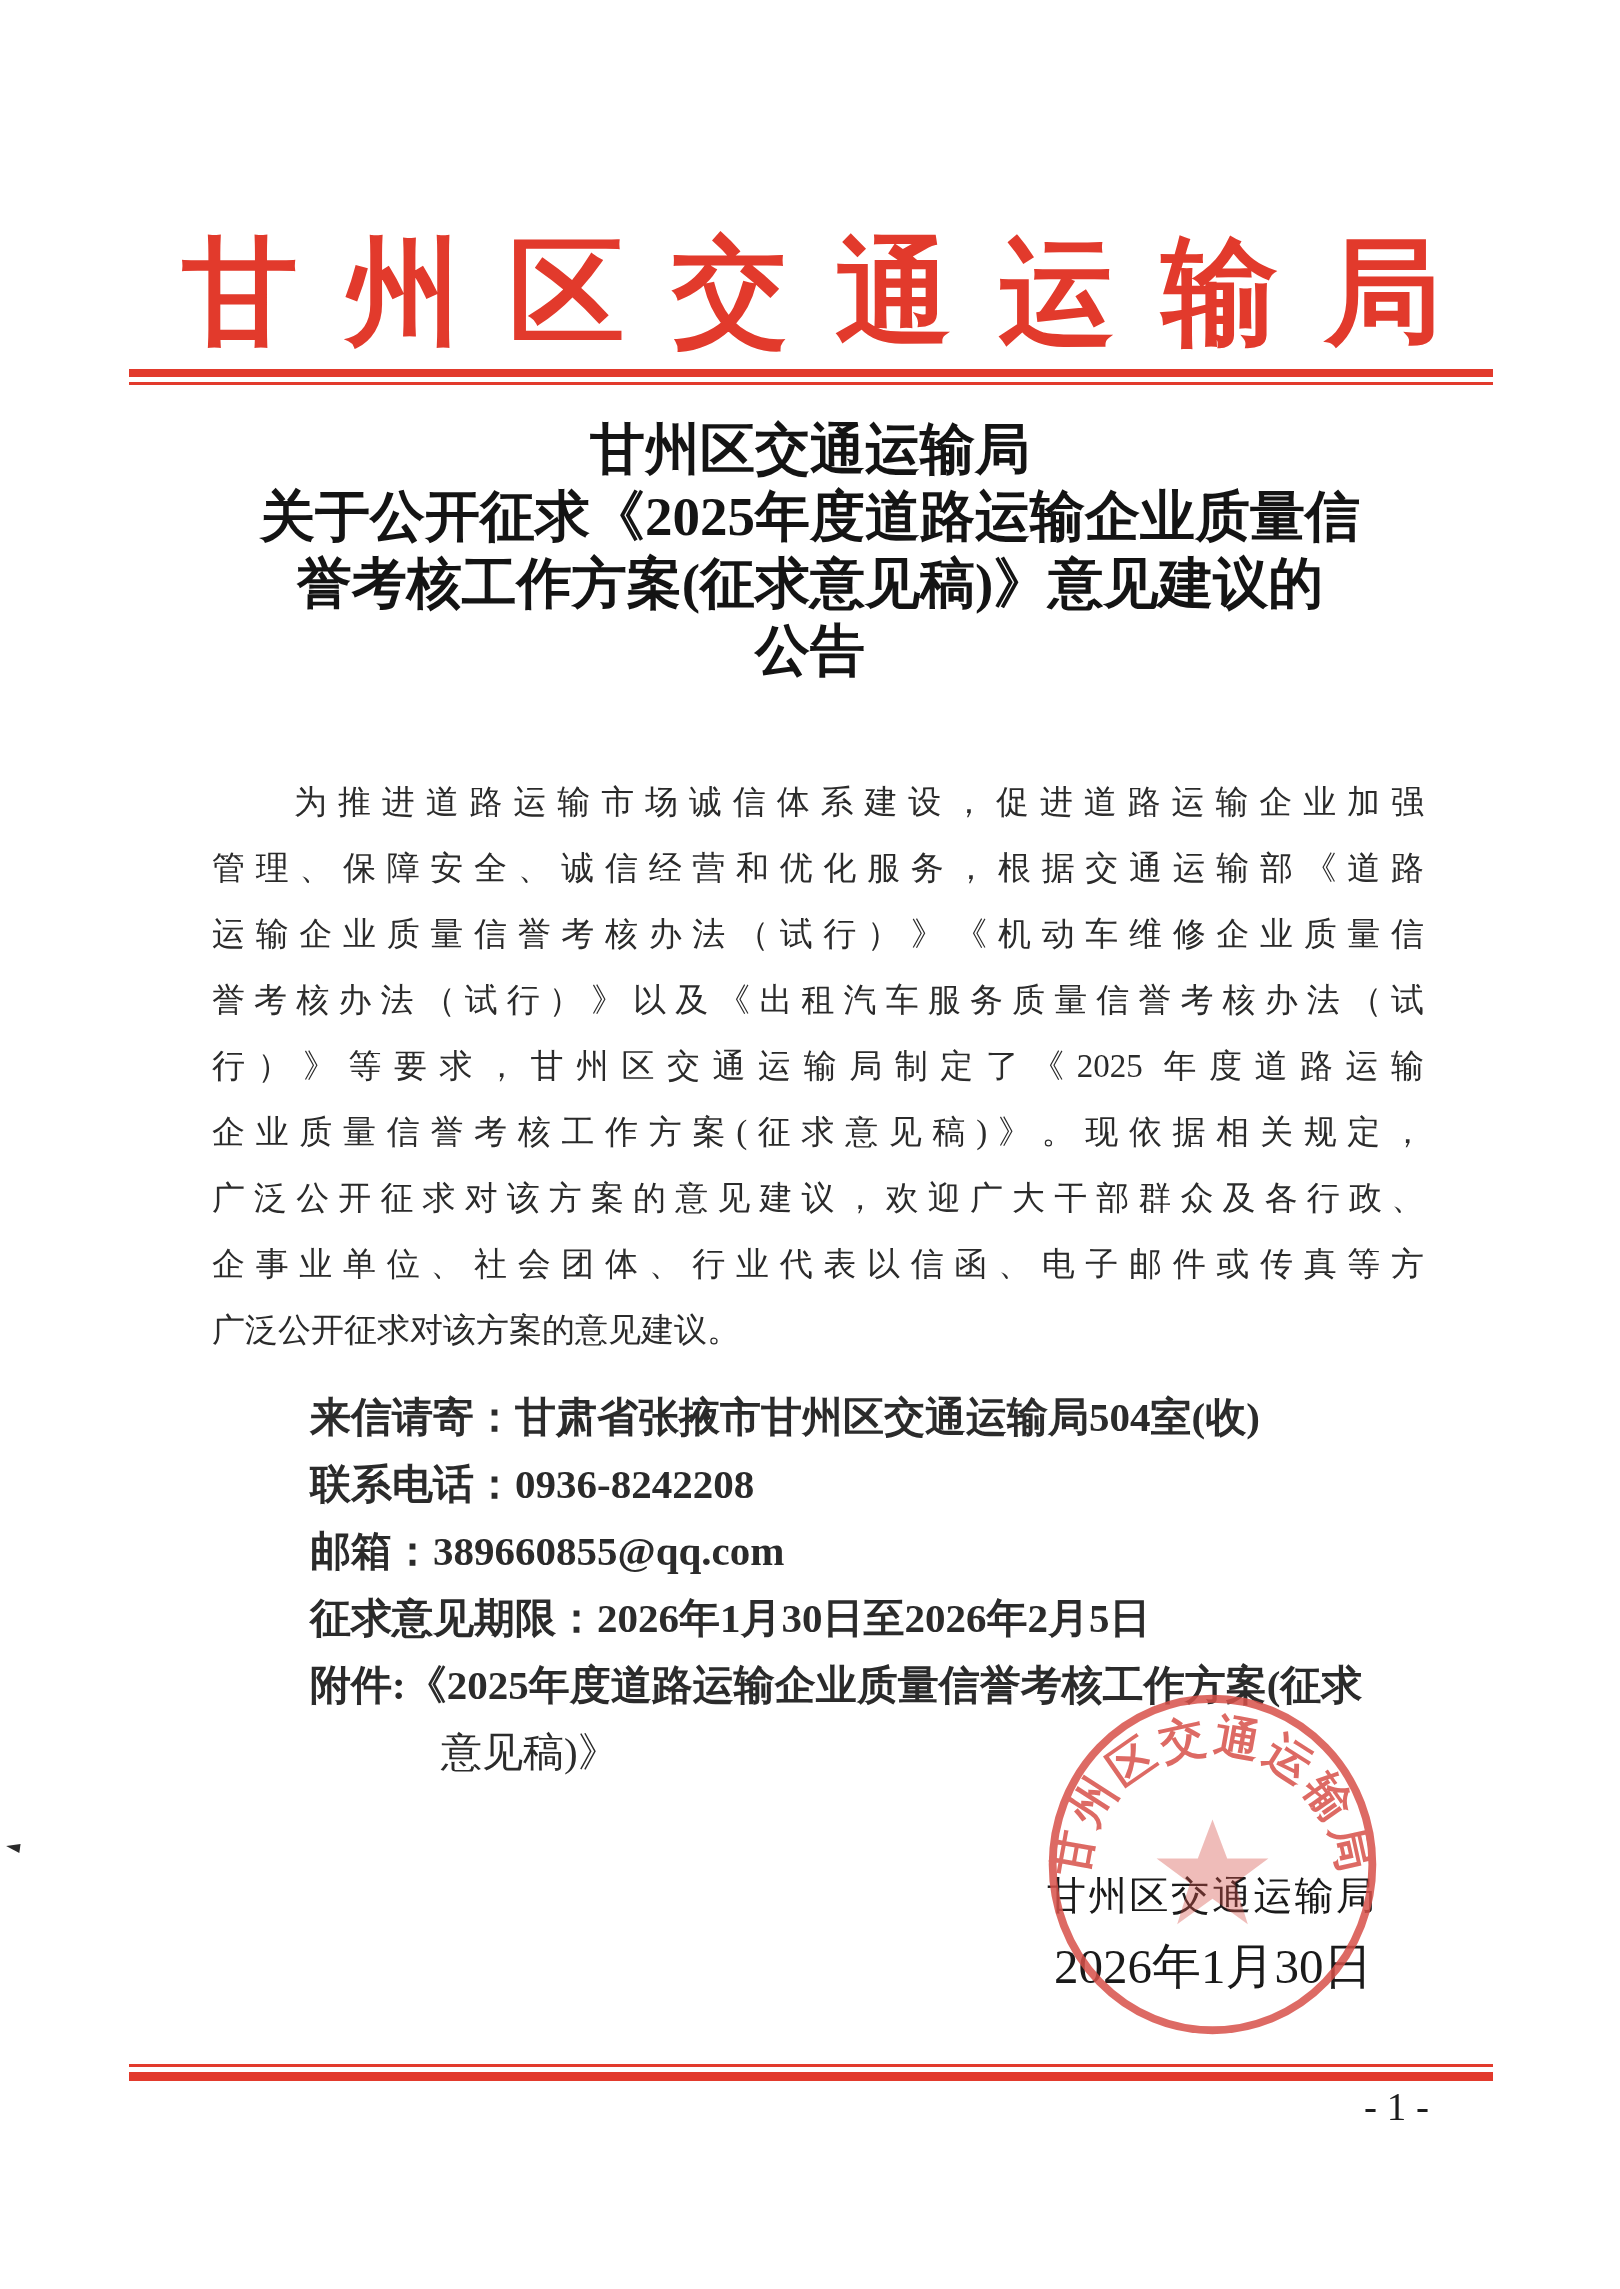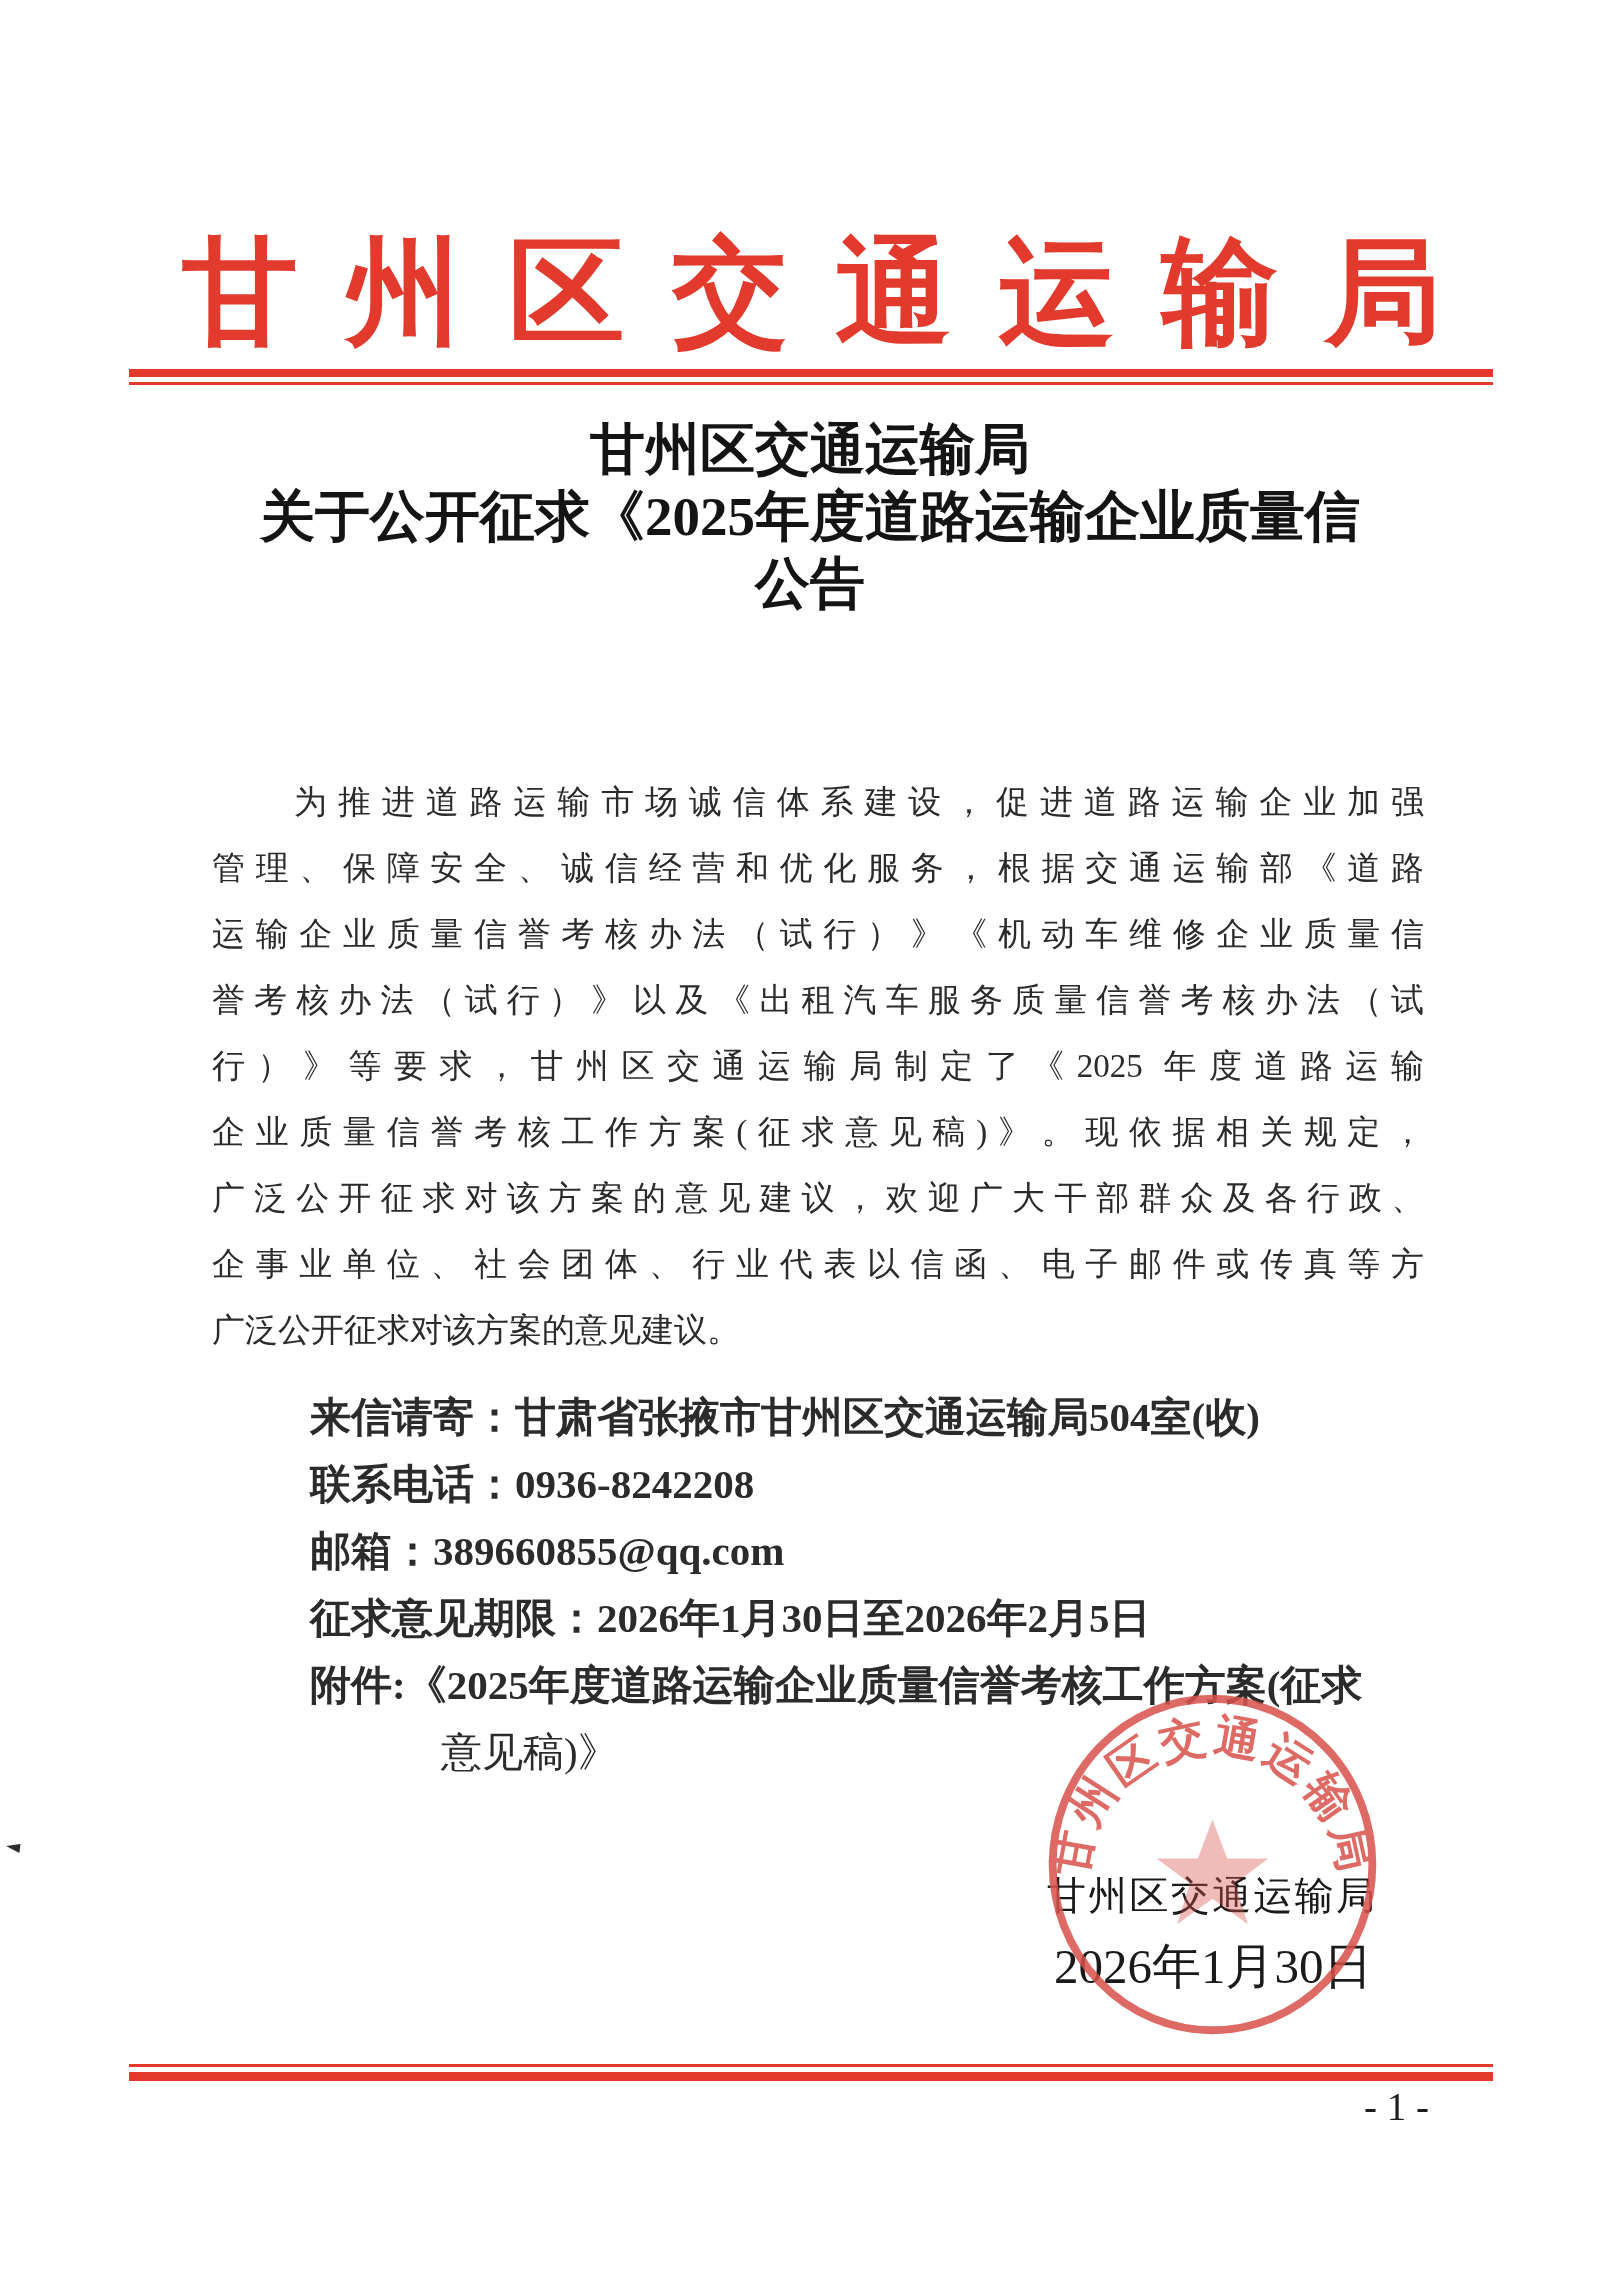--- a/index.html
+++ b/index.html
@@ -82,20 +82,21 @@
 
 <div class="page">
 
   <div class="agency-head">甘州区交通运输局</div>
   <div class="rule rule-top-thick"></div>
   <div class="rule rule-top-thin"></div>
 
   <div class="doc-title">
     <div>甘州区交通运输局</div>
     <div>关于公开征求《2025年度道路运输企业质量信</div>
+    <div>誉考核工作方案(征求意见稿)》意见建议的</div>
     <div>公告</div>
   </div>
 
   <div class="body-block">
     <div class="jline first">为推进道路运输市场诚信体系建设，促进道路运输企业加强</div>
     <div class="jline">管理、保障安全、诚信经营和优化服务，根据交通运输部《道路</div>
     <div class="jline">运输企业质量信誉考核办法（试行）》《机动车维修企业质量信</div>
     <div class="jline">誉考核办法（试行）》以及《出租汽车服务质量信誉考核办法（试</div>
     <div class="jline">行）》等要求，甘州区交通运输局制定了《2025 年度道路运输</div>
     <div class="jline">企业质量信誉考核工作方案(征求意见稿)》。现依据相关规定，</div>

